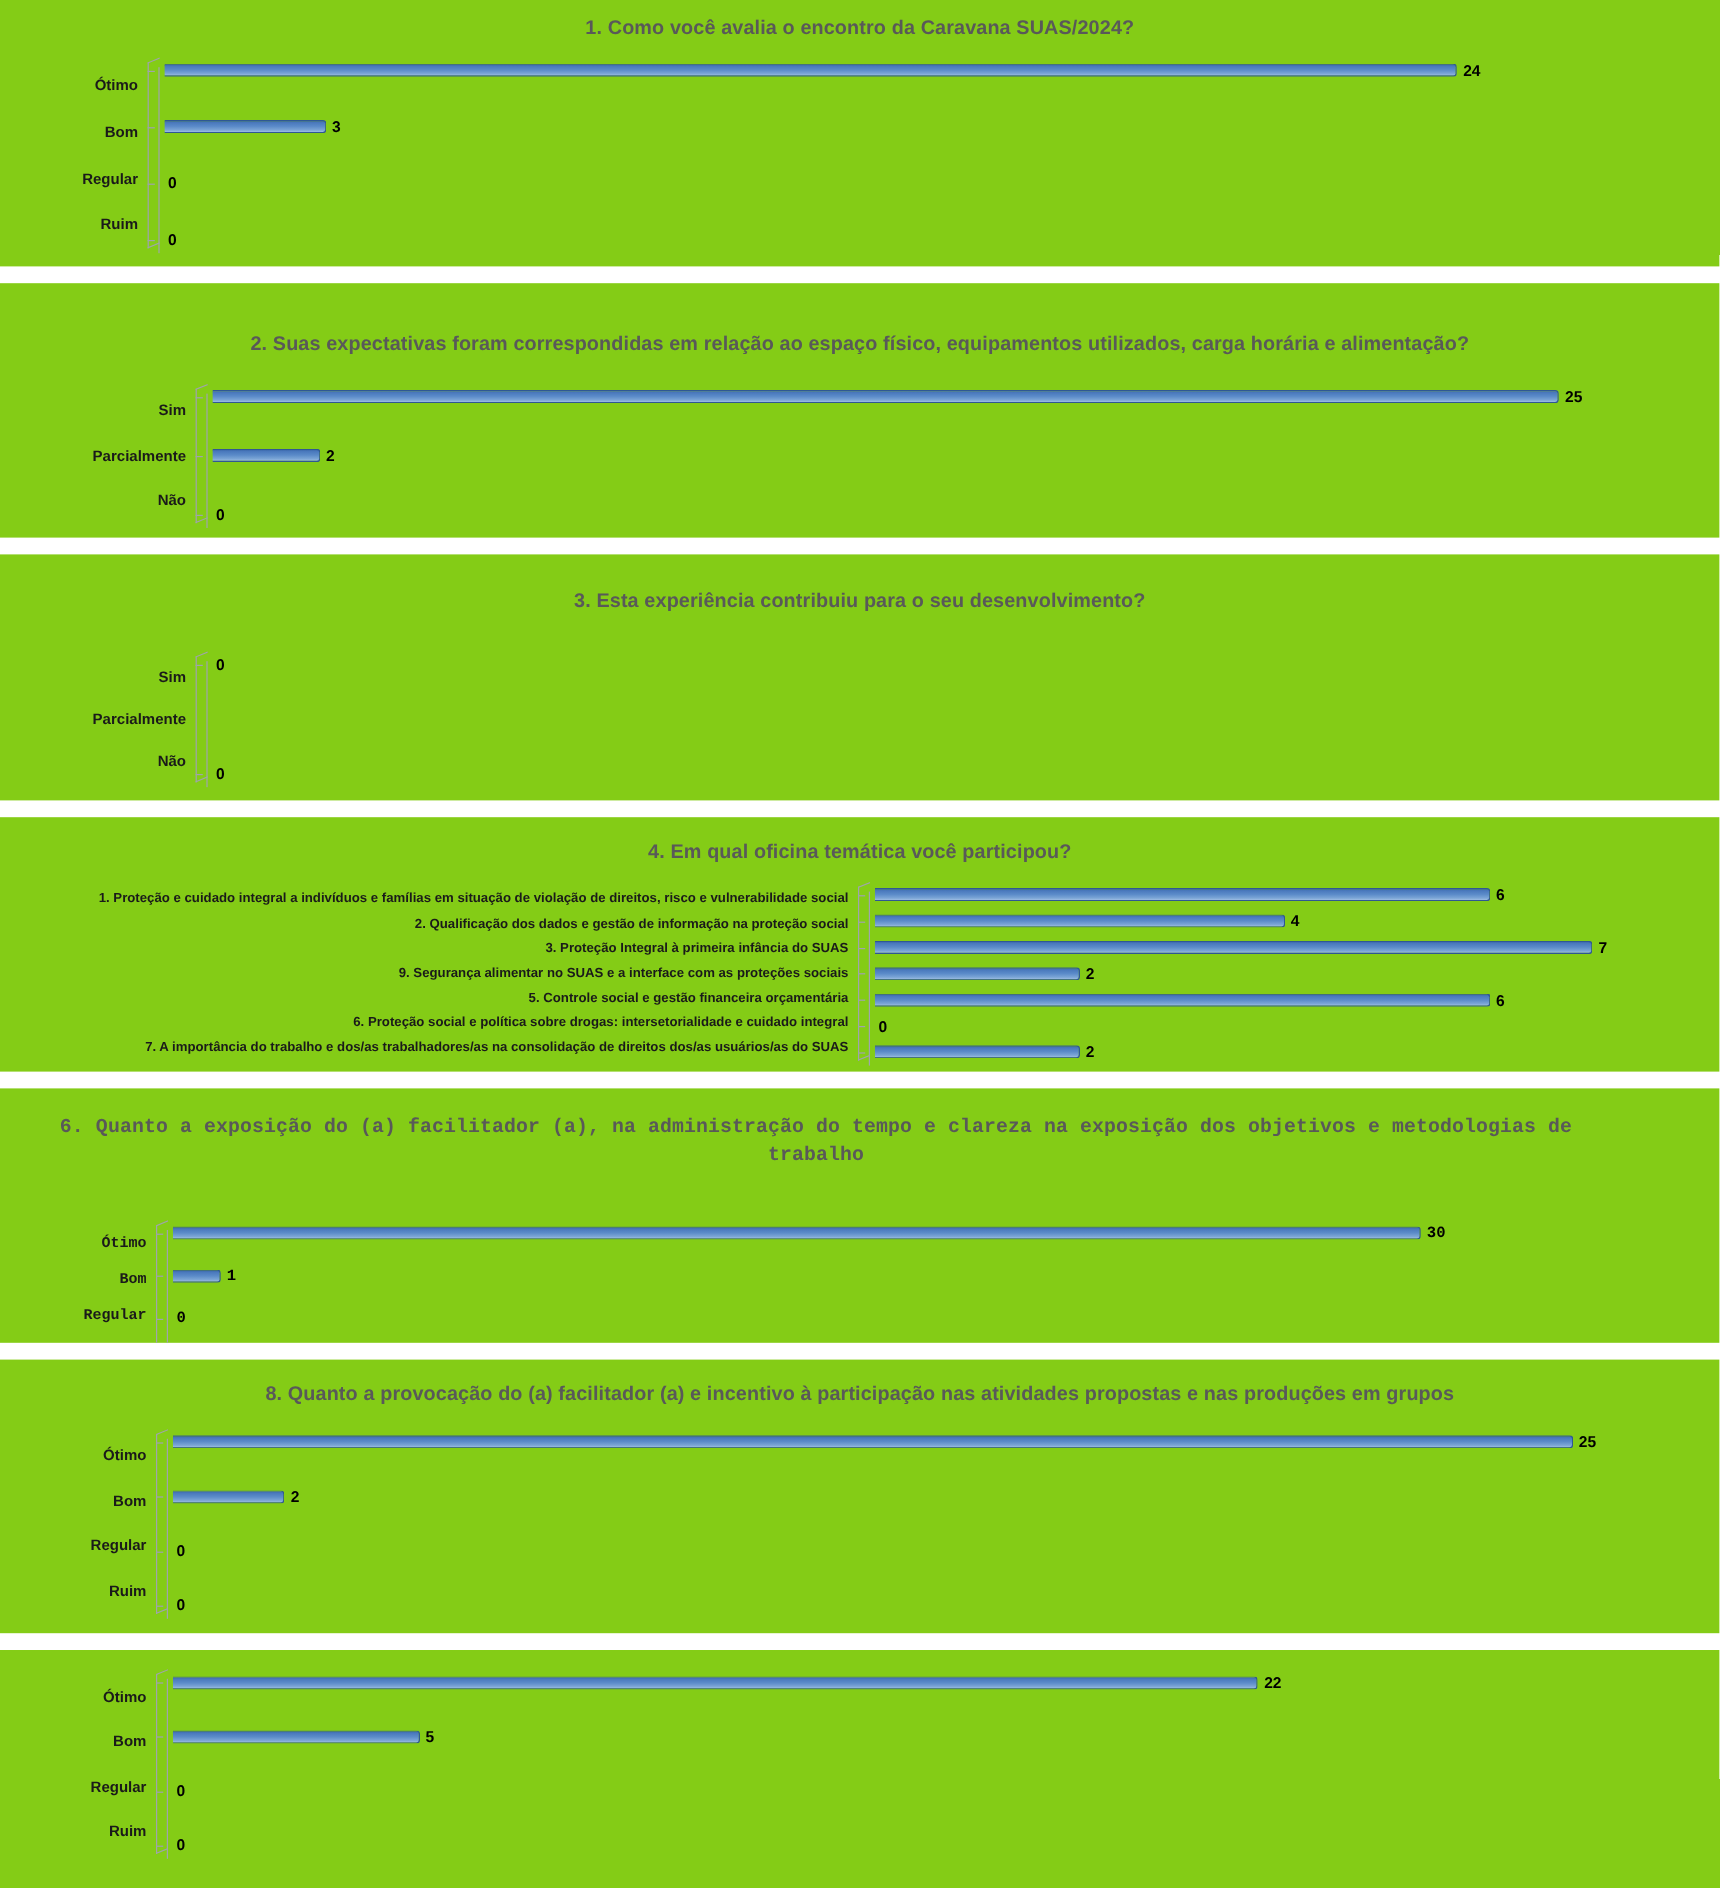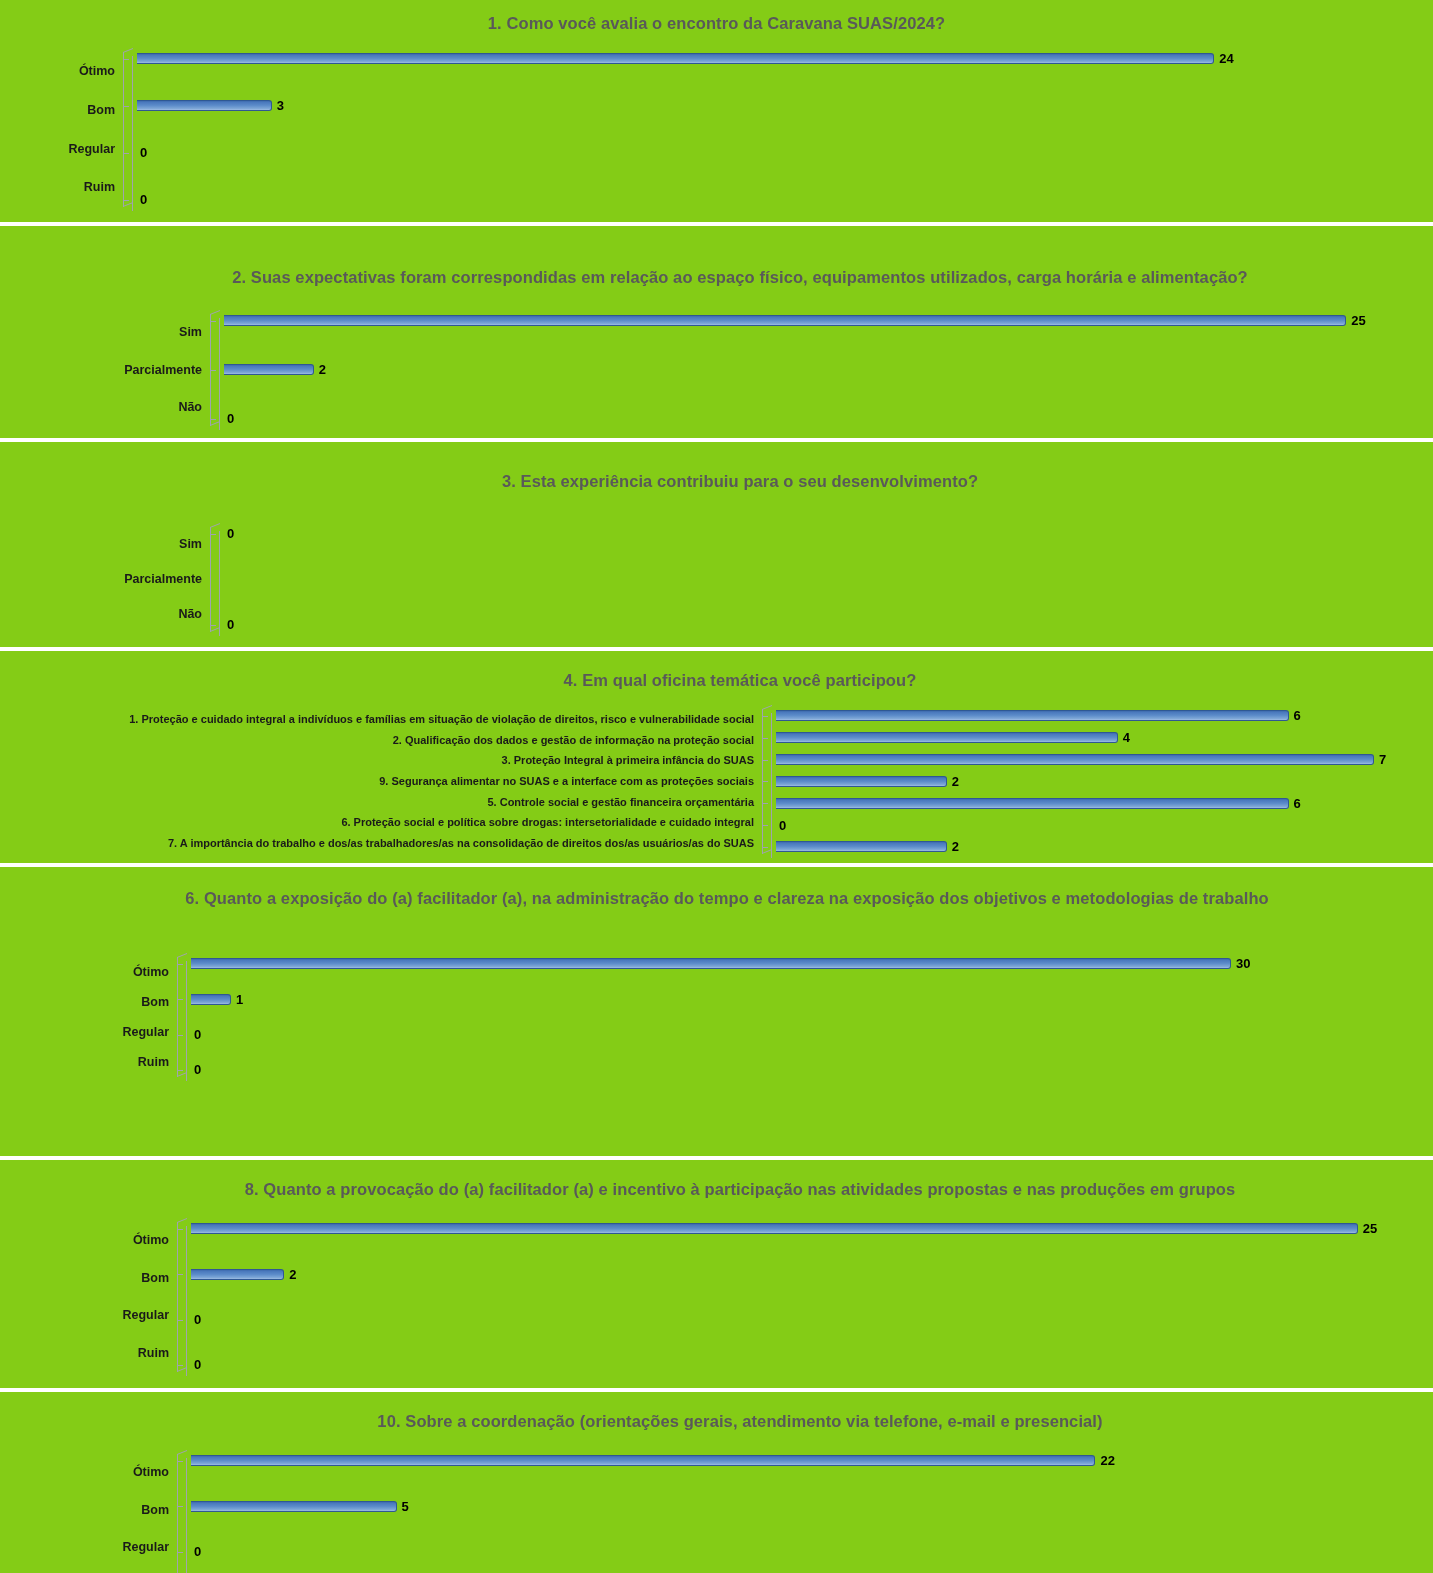--- a/index.html
+++ b/index.html
@@ -13,21 +13,21 @@
   .page{width:1433px;position:relative;}
 
   
   .panel{
     background:#84cc16;
     width:1433px;
     box-sizing:border-box;
     position:relative;
     overflow:hidden;
   }
-  .panel + .panel{margin-top:4px;padding-left:47px;}
+  .panel + .panel{margin-top:14px;}
 
   .chart-title{
     text-align:center;
     color:#595959;
     font-weight:bold;
     font-size:16.5px;
     letter-spacing:.1px;
     line-height:1.45;
     padding:0 70px;
     box-sizing:border-box;
@@ -288,21 +288,21 @@
             <span class="bar-val" style="margin-left: 3px;">0</span>
           </div>
           <div class="bar-row">
             <span class="tickrow" style="top: 50%;"></span>
             <div class="bar" style="width: 170.857px;"></div>
             <span class="bar-val">2</span>
           </div>
         </div>
       </div>
     </div>
-    <div class="panel" style="height: 289px;">
+    <div class="panel" style="height: 212px; font-family: Liberation Mono, monospace;">
       <div class="chart-title" style="padding-top: 20px; width: 1360px; padding-left: 40px; padding-right: 40px;">6. Quanto  a exposição do (a) facilitador  (a), na administração  do tempo e clareza na exposição dos objetivos e metodologias  de trabalho</div>
       <div class="plot" style="margin-top: 46px; height: 120px; padding-left: 18px; box-sizing: border-box;">
         <div class="cat-col" style="width: 112px;">
           <div class="cat-label">Ótimo</div>
           <div class="cat-label">Bom</div>
           <div class="cat-label">Regular</div>
           <div class="cat-label">Ruim</div>
         </div>
         <div class="axis-wall">
           <span class="axis-top"></span>
@@ -363,21 +363,20 @@
           </div>
           <div class="bar-row">
             <span class="tickrow" style="top: 50%;"></span>
             <div class="bar zero" style="width: 0px;"></div>
             <span class="bar-val" style="margin-left: 3px;">0</span>
           </div>
         </div>
       </div>
     </div>
     <div class="panel" style="height: 228px;">
-      <div class="chart-title" style="padding-top: 18px;">10. Sobre a coordenação (orientações gerais, atendimento via telefone, e-mail e presencial)</div>
       <div class="plot" style="margin-top: 20px; height: 150px; padding-left: 18px; box-sizing: border-box;">
         <div class="cat-col" style="width: 112px;">
           <div class="cat-label">Ótimo</div>
           <div class="cat-label">Bom</div>
           <div class="cat-label">Regular</div>
           <div class="cat-label">Ruim</div>
         </div>
         <div class="axis-wall">
           <span class="axis-top"></span>
           <span class="axis-bot"></span>

